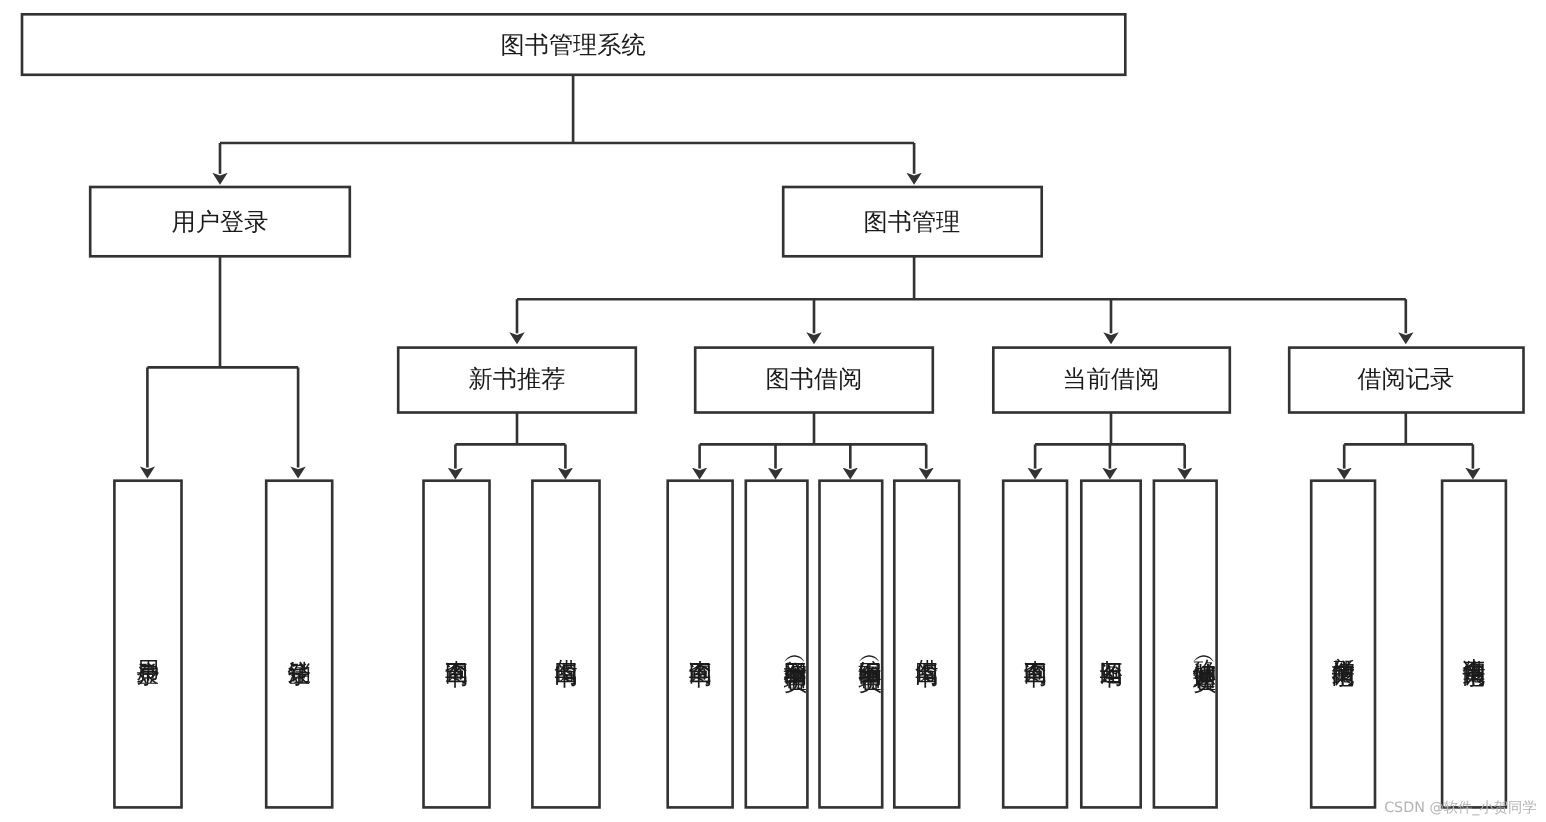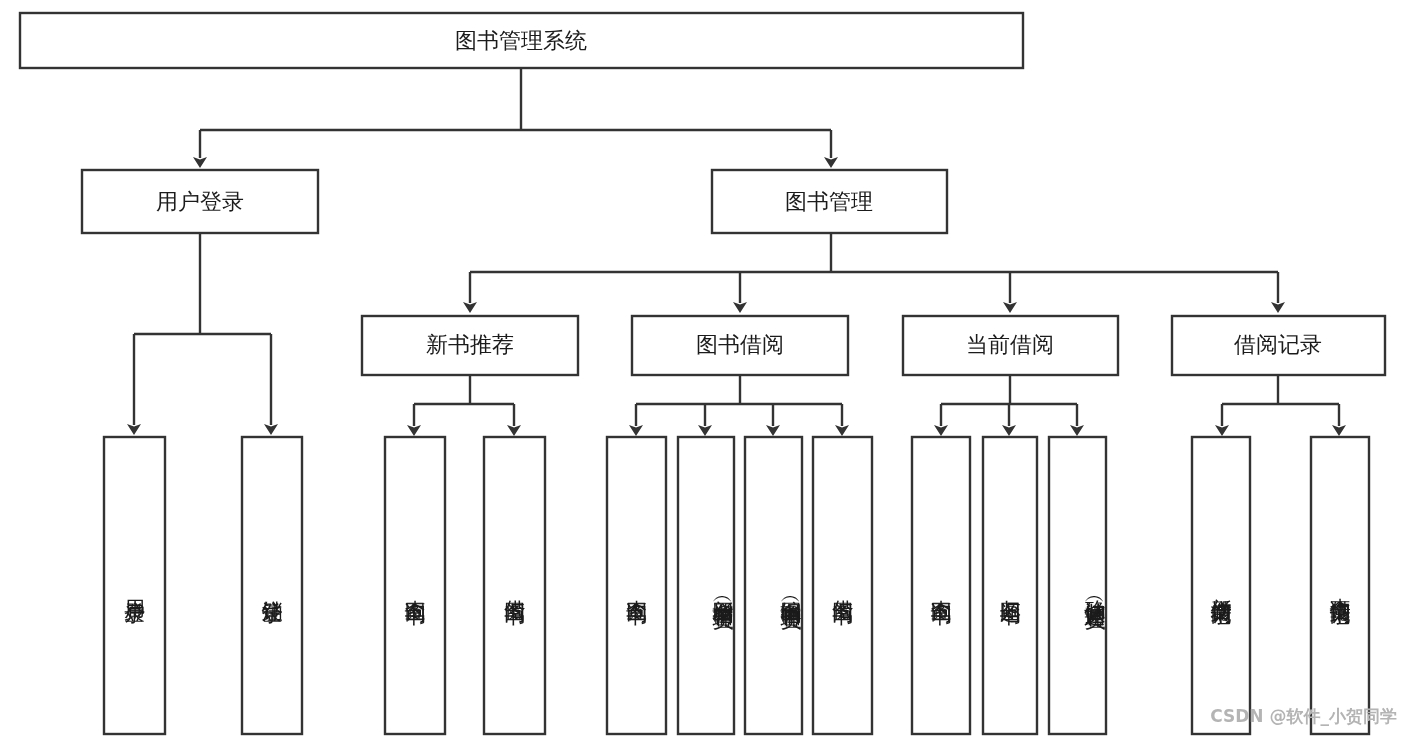--- a/index.html
+++ b/index.html
@@ -60,27 +60,26 @@
     display: flex;
     align-items: center;
     justify-content: center;
     white-space: nowrap;
     pointer-events: none;
     user-select: none;
   }
   .watermark {
     position: absolute;
     right: 8px;
-    bottom: 19px;
-    font-family: "DejaVu Sans", "Liberation Sans", sans-serif;
-    font-size: 17px;
+    bottom: 4px;
+    font-family: "DejaVu Sans", "Liberation Sans", sans-serif;
+    font-size: 13px;
     color: #b4b4b4;
     white-space: nowrap;
     user-select: none;
-    font-weight: bold;
   }
 </style>
 </head>
 <body>
 
 <div id="diagram-root">
 
   <svg class="diagram-canvas" viewBox="0 0 1405 747" xmlns="http://www.w3.org/2000/svg">
 
     <defs>

